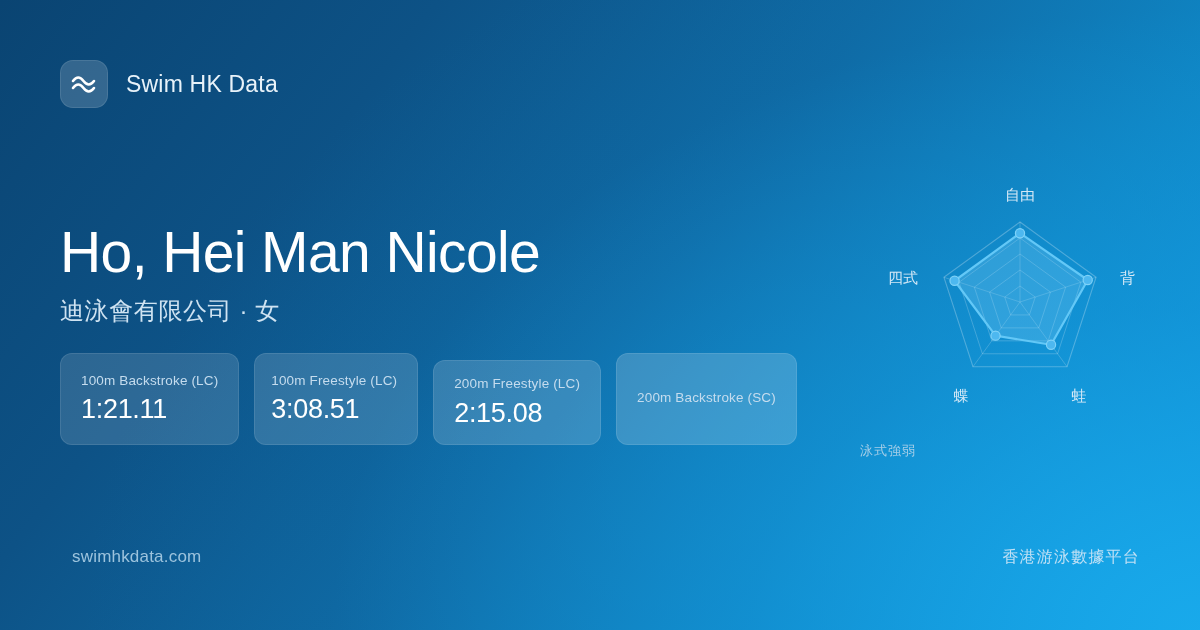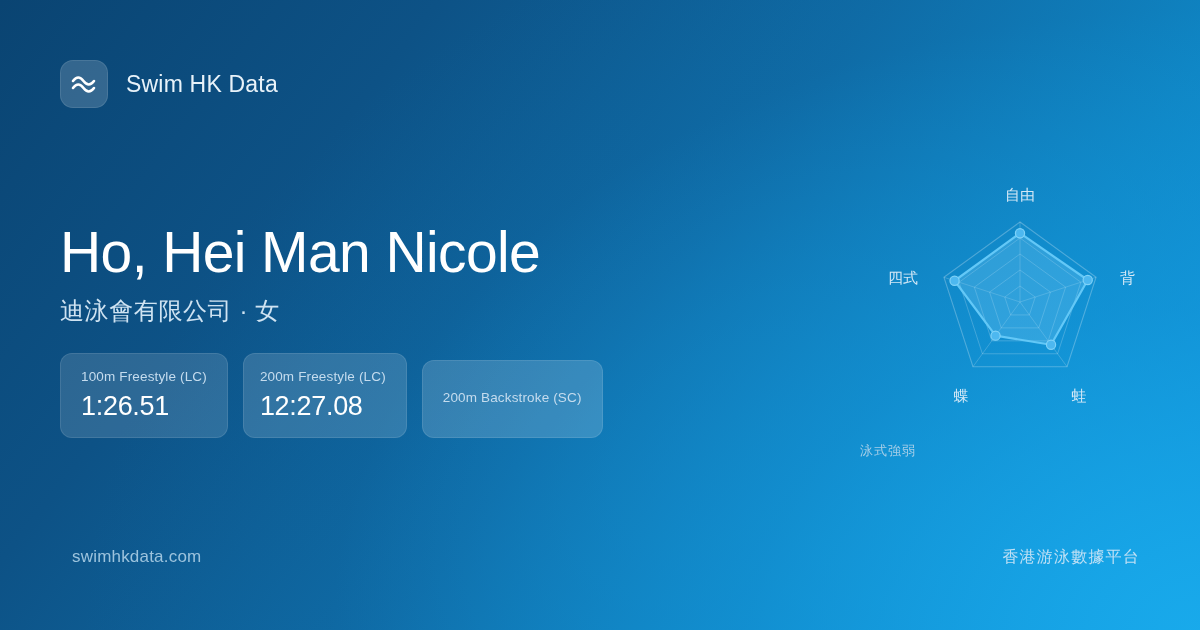--- a/index.html
+++ b/index.html
@@ -115,26 +115,30 @@
       <svg width="28" height="22" viewBox="0 0 28 22" aria-hidden="true">
         <path d="M3 8 C6.5 3.4, 10 3.4, 13.5 8 C17 12.6, 20.5 12.6, 24 8" fill="none" stroke="#ffffff" stroke-width="2.6" stroke-linecap="round"></path>
         <path d="M3 15 C6.5 10.4, 10 10.4, 13.5 15 C17 19.6, 20.5 19.6, 24 15" fill="none" stroke="#ffffff" stroke-width="2.6" stroke-linecap="round"></path>
       </svg>
     </div>
     <div id="brand-name">Swim HK Data</div>
   </div>
 
   <div id="stat-cards">
     <div class="stat-card">
+      <div class="stat-label">100m Backstroke (LC)</div>
+      <div class="stat-value">1:21.11</div>
+    </div>
+    <div class="stat-card">
       <div class="stat-label">100m Freestyle (LC)</div>
-      <div class="stat-value">1:26.51</div>
+      <div class="stat-value">3:08.51</div>
     </div>
     <div class="stat-card">
       <div class="stat-label">200m Freestyle (LC)</div>
-      <div class="stat-value">12:27.08</div>
+      <div class="stat-value">2:15.08</div>
     </div>
     <div class="stat-card">
       <div class="stat-label">200m Backstroke (SC)</div>
     </div>
   </div>
 
   <div id="radar-panel">
     <svg id="radar-svg" width="320" height="320" viewBox="0 0 320 320" aria-hidden="true">
       <g id="radar-rings">
           <polygon points="160.00,126.00 175.22,137.06 169.40,154.94 150.60,154.94 144.78,137.06" fill="none" stroke="rgba(255,255,255,0.26)" stroke-width="0.8"></polygon>

